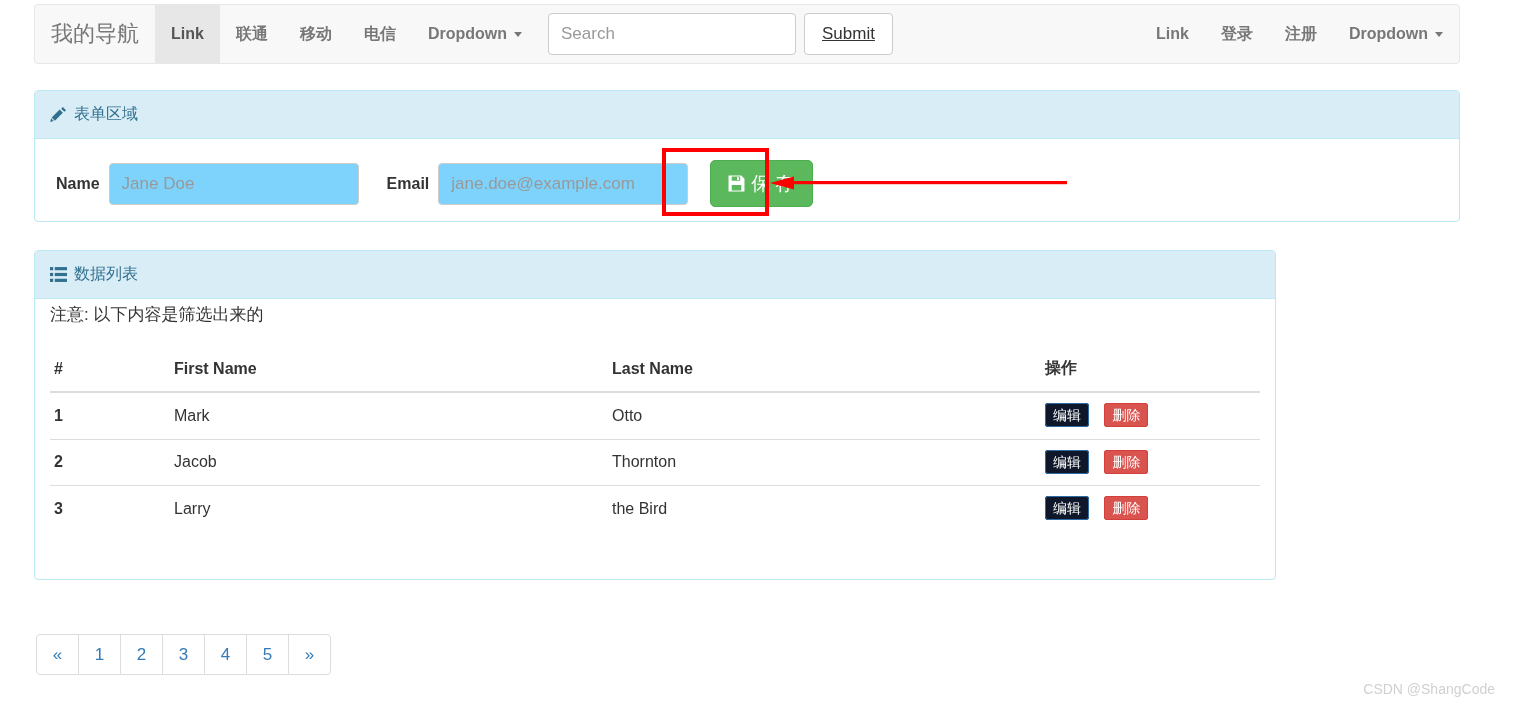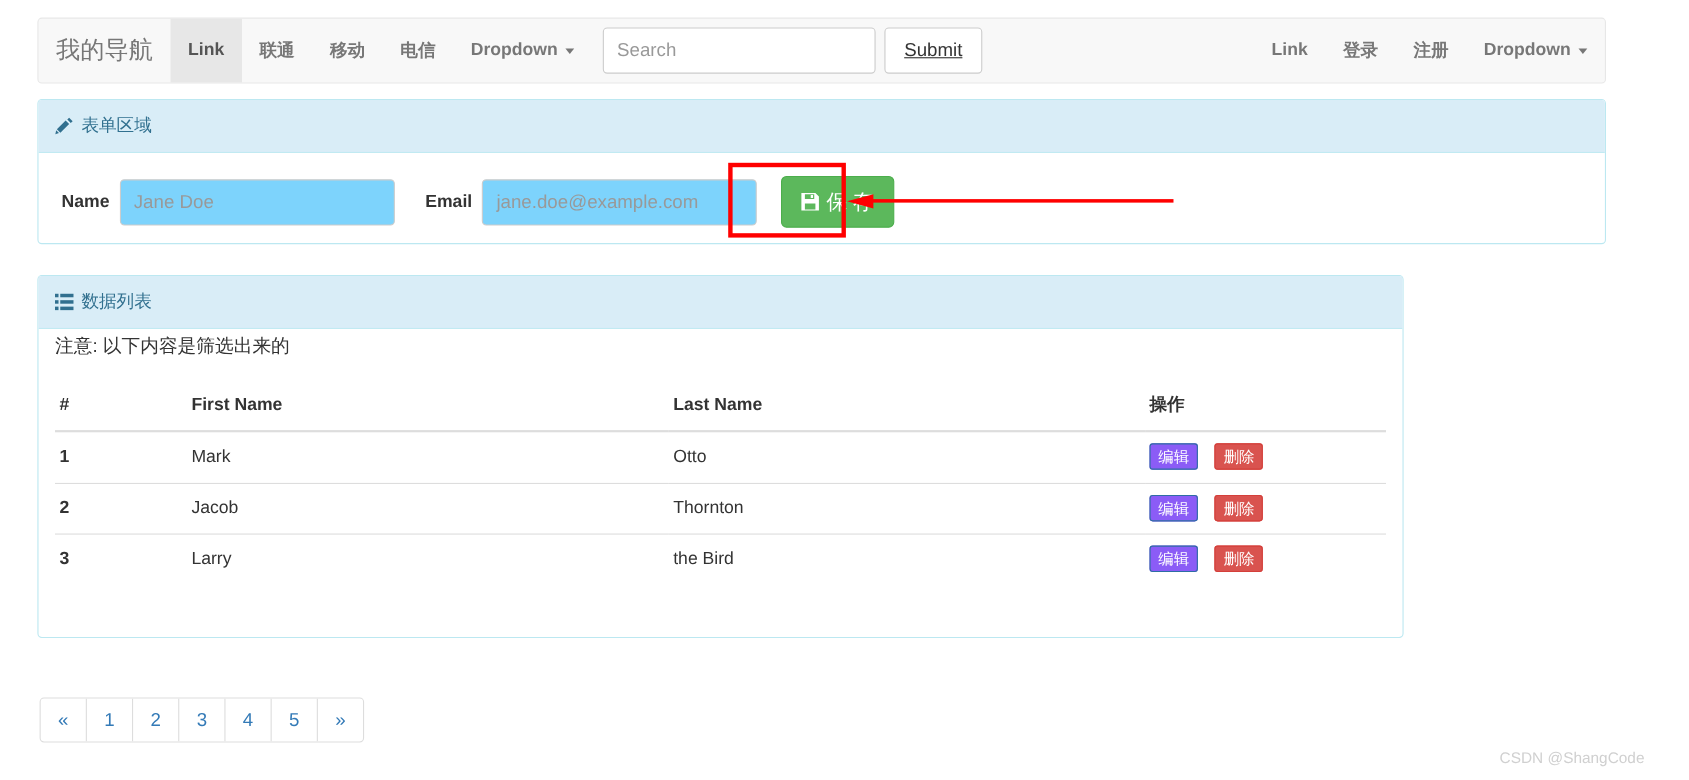--- a/index.html
+++ b/index.html
@@ -14,21 +14,21 @@
     font-size: 14px;
     color: #333333;
     overflow: hidden;
     position: relative;
   }
 
   
   .navbar {
     position: absolute;
     left: 34px;
-    top: 16px;
+    top: 4px;
     width: 1426px;
     height: 60px;
     background: #f8f8f8;
     border: 1px solid #e7e7e7;
     border-radius: 4px;
     box-sizing: border-box;
     display: flex;
     align-items: stretch;
   }
   .nav-brand {
@@ -227,21 +227,21 @@
 
   .btn-xs {
     font-size: 14px;
     font-family: "Liberation Sans", sans-serif;
     color: #ffffff;
     padding: 3px 7px;
     border-radius: 3px;
     cursor: pointer;
     line-height: 1.4;
   }
-  .btn-edit   { background: #8b5cf6; border: 1px solid #2e6da4; }
+  .btn-edit   { background: #0f172a; border: 1px solid #2e6da4; }
   .btn-delete { background: #d9534f; border: 1px solid #d43f3a; margin-left: 11px; }
 
   
   .pagination {
     position: absolute;
     left: 36px;
     top: 634px;
     display: flex;
     list-style: none;
     margin: 0;

